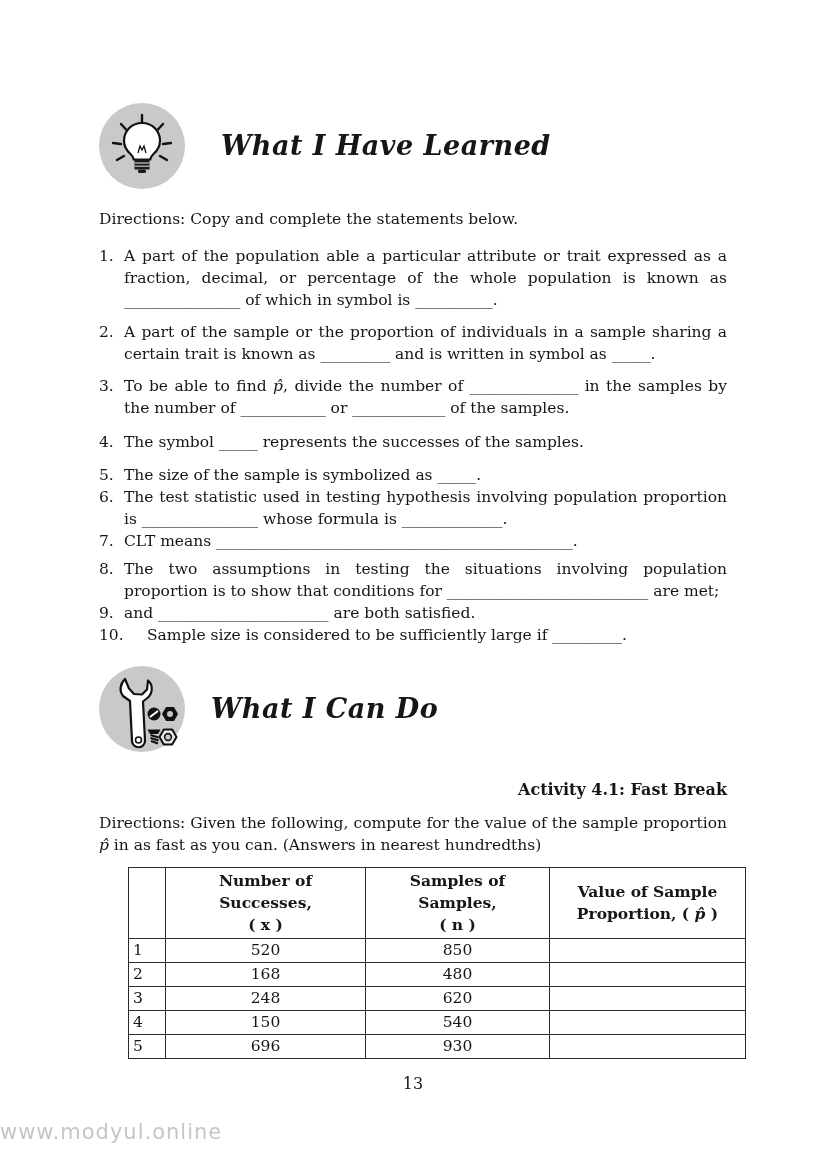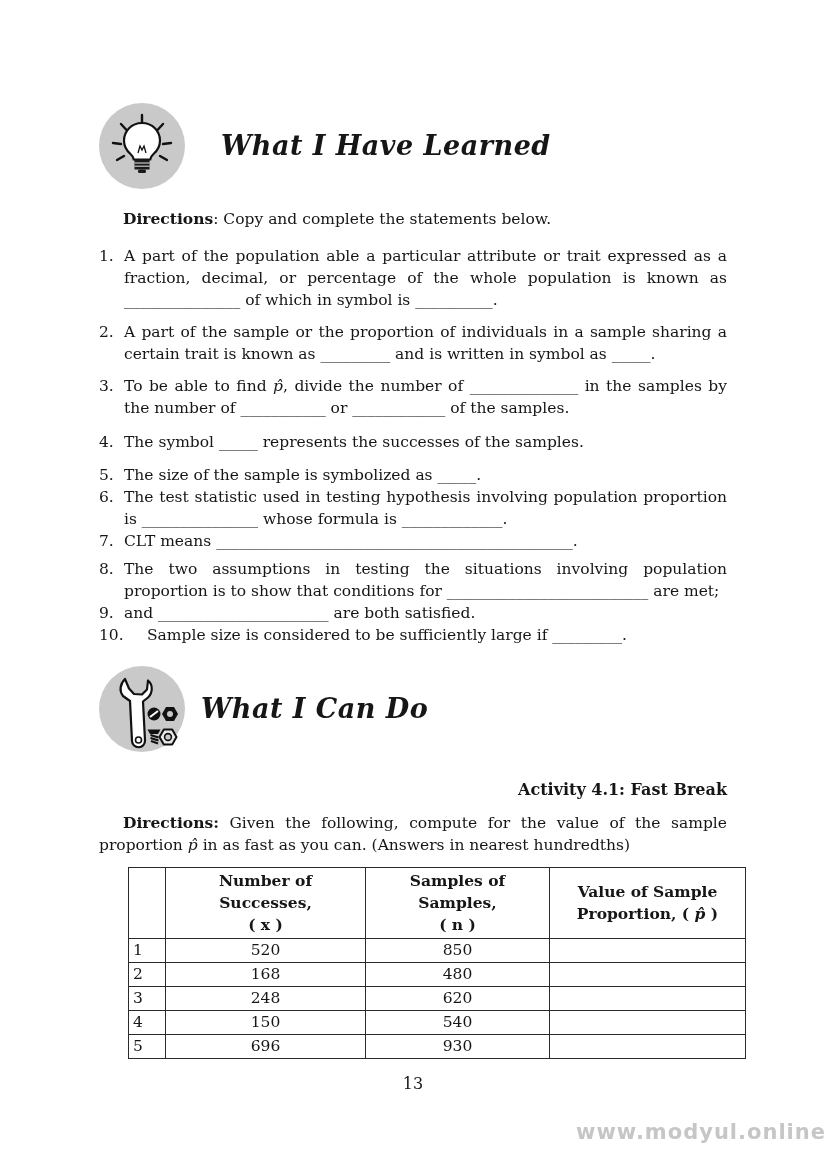--- a/index.html
+++ b/index.html
@@ -3,28 +3,28 @@
 <meta charset="utf-8">
 <style>
   html,body{margin:0;padding:0;background:#ffffff;}
   .page{
     position:relative; width:826px; height:1169px; margin:0 auto;
     background:#ffffff; overflow:hidden; color:#161616;
     font-family:"DejaVu Serif", serif; font-size:15.5px; line-height:22px;
   }
   .hdr{display:flex; align-items:center; margin:0 99px;}
   .hdr1{margin-top:103px; gap:36px;}
-  .hdr2{margin-top:20px; gap:16px;}
+  .hdr2{margin-top:20px; gap:26px;}
   .icon-wrap{width:86px; height:86px; flex:0 0 86px;}
   .section-title{
     margin:0; font-size:27px; line-height:30px; font-weight:bold; font-style:italic;
     letter-spacing:0.5px; font-family:"DejaVu Serif", serif;
   }
   .directions{margin:19px 99px 0 99px; text-align:justify;}
-  .dir-label{font-weight:bold;margin-left:24px;}
+  .dir-label{font-weight:normal;}
   .list{margin:15px 99px 0 99px;}
   .li{display:flex;}
   .li .num{flex:0 0 25px;}
   .li.wide-num .num{flex:0 0 48px;}
   .li .txt{flex:1; text-align:justify;}
   .mb10{margin-bottom:10px;} .mb11{margin-bottom:11px;}
   .mb12{margin-bottom:12px;} .mb6{margin-bottom:6px;}
   .phat{font-style:italic;}
   .activity-title{margin:27px 99px 0 99px; font-size:16px; font-weight:bold;text-align:right;}
   .dir2{margin:11px 99px 0 99px;}
@@ -36,22 +36,22 @@
   table.fastbreak th{
     font-weight:bold; text-align:center; padding:2px 4px; line-height:22px;
   }
   table.fastbreak td{
     height:23px; line-height:23px; text-align:center; padding:0 4px;
     overflow:hidden; white-space:nowrap;
   }
   table.fastbreak td.rownum{text-align:left;}
   .pageno{margin-top:14px; text-align:center; font-size:16px;}
   .watermark{
-    margin-top:26px; text-align:right; font-size:21px; letter-spacing:1px;
-    color:#c6c6c6; font-family:"DejaVu Sans", sans-serif;font-weight:bold;
+    margin-top:26px; text-align:left; font-size:21px; letter-spacing:1px;
+    color:#c6c6c6; font-family:"DejaVu Sans", sans-serif;
   }
 </style>
 </head>
 <body>
 
 <div class="page">
 
   <div class="hdr hdr1">
     <span class="icon-wrap">
       <svg viewBox="0 0 86 86" width="86" height="86">

